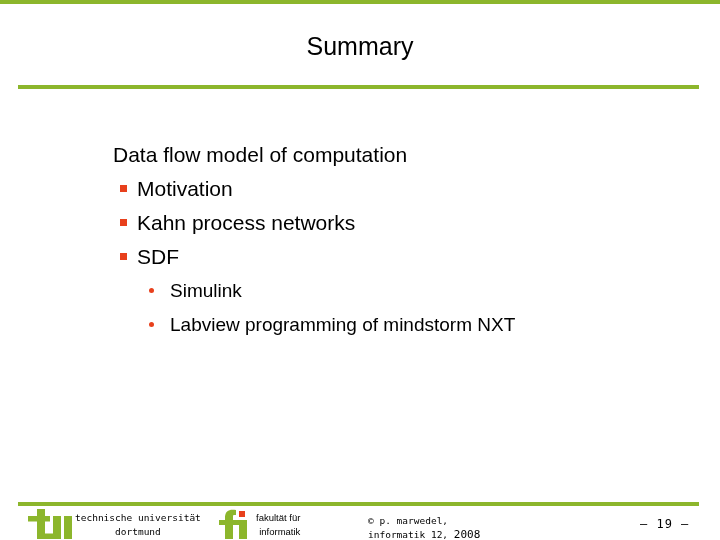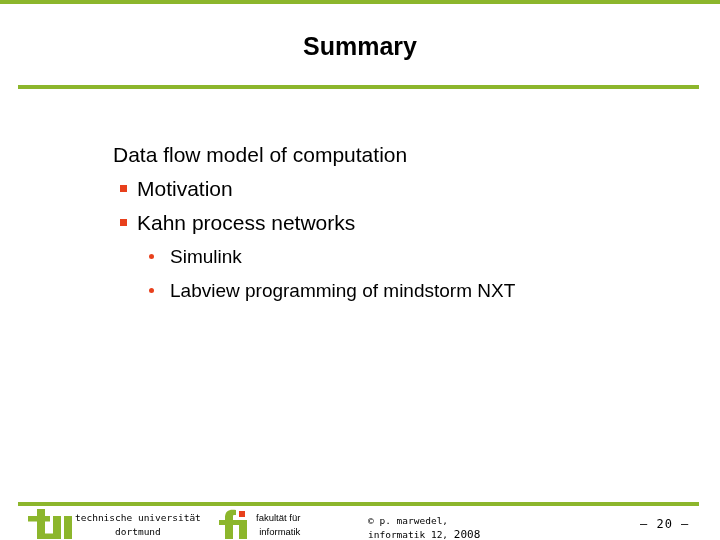--- a/index.html
+++ b/index.html
@@ -27,21 +27,21 @@
   }
 
   
   .slide-title {
     position: absolute;
     left: 0;
     top: 30px;
     width: 720px;
     text-align: center;
     font-size: 25px;
-    font-weight: bold;
+    font-weight: normal;
     color: #000000;
     letter-spacing: 0px;
     line-height: 32px;
   }
 
   .title-rule {
     position: absolute;
     left: 18px;
     top: 85px;
     width: 681px;
@@ -217,20 +217,24 @@
     <li class="l1">
       <span class="sq-bullet"></span>
       <span>Motivation</span>
     </li>
 
     <li class="l1">
       <span class="sq-bullet"></span>
       <span>Kahn process networks</span>
     </li>
 
+    <li class="l1">
+      <span class="sq-bullet"></span>
+      <span>SDF</span>
+    </li>
 
 
   </ul>
 
   <ul class="level2">
 
     <li class="l2">
       <span class="dot-bullet"></span>
       <span class="wrap2">Simulink</span>
     </li>
@@ -272,15 +276,15 @@
   <div class="footer-fi-text">
     <div>fakultät für</div>
     <div>informatik</div>
   </div>
 
   <div class="footer-copy">
     <div>© p. marwedel,</div>
     <div><span>informatik 12,</span> <span class="year">2008</span></div>
   </div>
 
-  <div class="footer-page">– 20 –</div>
+  <div class="footer-page">– 19 –</div>
 
 </div>
 
 </body></html>

